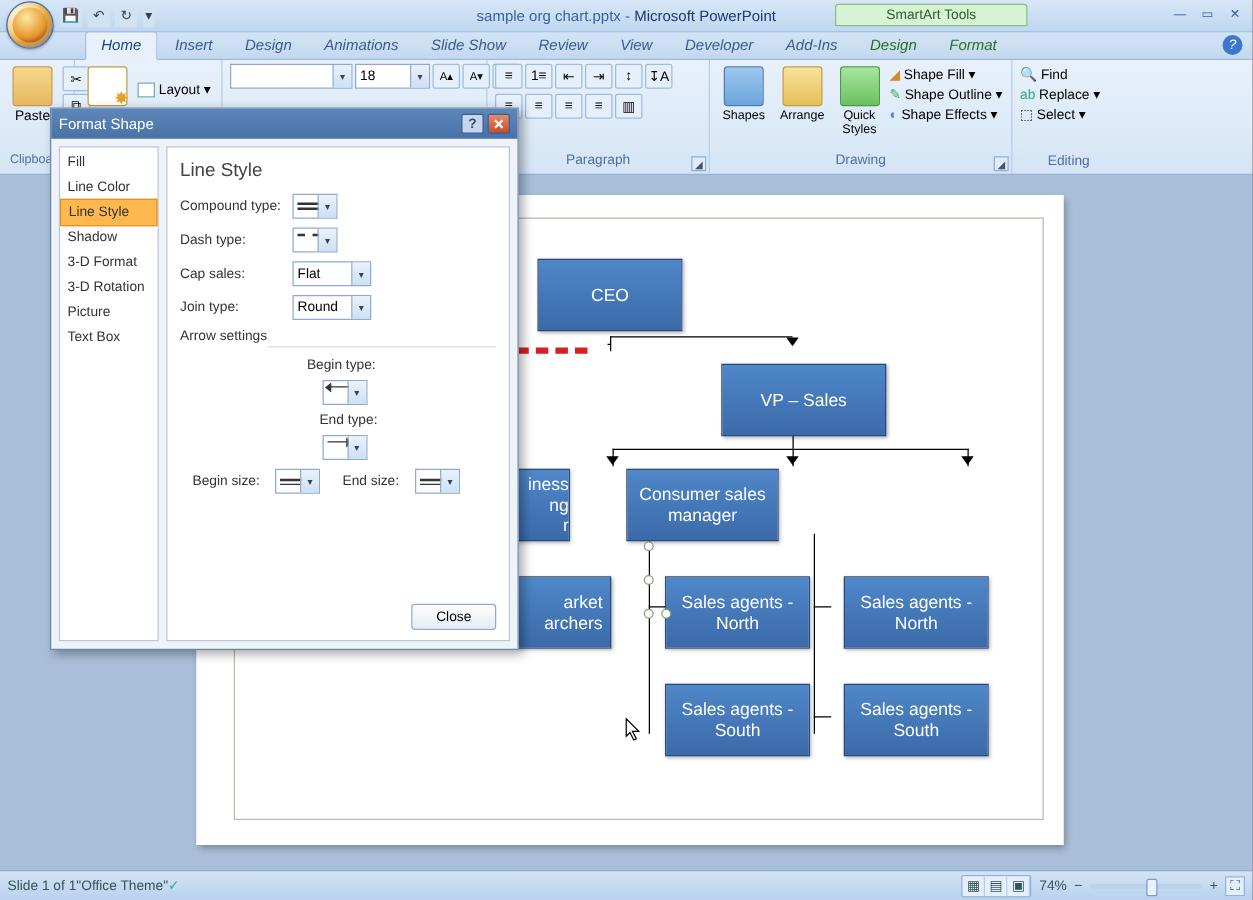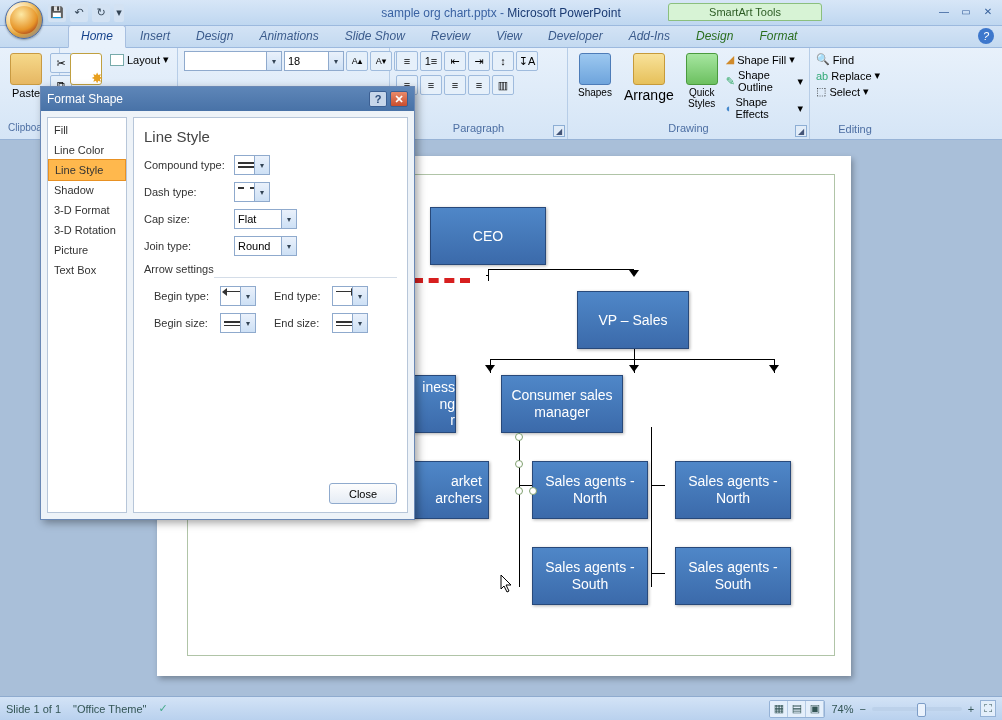--- a/index.html
+++ b/index.html
@@ -139,21 +139,21 @@
       <div class="launcher">◢</div>
     </div>
 
     <div class="group" style="width:118px;">
       <div class="group-content">
         <div class="bigbtn">
           <div class="icon32" style="background:#fff; border:1px solid #c0a040; position:relative;">
             <span style="position:absolute;right:-2px;bottom:-2px;color:#e8a020;font-size:14px;">✸</span>
           </div>
         </div>
-        <div style="display:flex; flex-direction:column; gap:2px; margin-top:2px; font-size:11px;">
+        <div style="display:flex; flex-direction:column; gap:2px; margin-top:14px; font-size:11px;">
           <span style="display:flex;align-items:center;gap:3px;"><span style="width:14px;height:12px;background:#fff;border:1px solid #7aa;"></span><span>Layout</span> ▾</span>
         </div>
       </div>
       <div class="group-label"></div>
     </div>
 
     <div class="group" style="width:212px;">
       <div class="group-content" style="flex-direction:column; gap:4px;">
         <div class="btnrow">
           <div class="combo" style="width:98px;">
@@ -195,21 +195,21 @@
     </div>
 
     <div class="group" style="width:242px;">
       <div class="group-content">
         <div class="bigbtn">
             <div class="icon32" style="background:linear-gradient(#9cc8f0,#6ea4dc);border:1px solid #4d7cb8;"></div>
             <span style="font-size:10px;">Shapes</span>
           </div>
         <div class="bigbtn">
             <div class="icon32" style="background:linear-gradient(#f8e29a,#e6c05a);border:1px solid #c69a3a;"></div>
-            <span style="font-size:14px;">Arrange</span>
+            <span style="font-size:10px;">Arrange</span>
           </div>
         <div class="bigbtn">
             <div class="icon32" style="background:linear-gradient(#a6e6a0,#6cc060);border:1px solid #4a9a3e;"></div>
             <span style="font-size:10px;white-space:pre-line;text-align:center;">Quick
 Styles</span>
           </div>
         <div style="display:flex;flex-direction:column;gap:3px;font-size:11px;margin-top:2px;">
           <span style="display:flex;align-items:center;gap:3px;"><span style="color:#d08a2a;">◢</span><span>Shape Fill</span> ▾</span>
           <span style="display:flex;align-items:center;gap:3px;"><span style="color:#3a6;">✎</span><span>Shape Outline</span> ▾</span>
           <span style="display:flex;align-items:center;gap:3px;"><span style="color:#48c;">◐</span><span>Shape Effects</span> ▾</span>
@@ -251,21 +251,21 @@
         <div class="arrowhead" style="left:441px; top:190px;"></div>
         <div class="arrowhead" style="left:581px; top:190px;"></div>
 
         <div class="conn v" style="left:331px; top:252px; width:1px; height:160px;"></div>
         <div class="conn h" style="left:331px; top:310px; width:14px;"></div>
         <div class="conn v" style="left:463px; top:252px; width:1px; height:160px;"></div>
         <div class="conn h" style="left:463px; top:310px; width:14px;"></div>
         <div class="conn h" style="left:463px; top:398px; width:14px;"></div>
 
         <div class="node" style="left:242px; top:32px; width:116px; height:58px;">CEO</div>
-        <div class="node" style="left:389px; top:116px; width:112px; height:58px;">VP – Sales</div>
+        <div class="node" style="left:389px; top:116px; width:132px; height:58px;">VP – Sales</div>
 
         <div class="node" style="left:225px; top:200px; width:43px; height:58px; overflow:hidden; text-align:right; justify-content:flex-end; padding-right:0;align-items:center;">
             <span>iness<br>ng<br>r</span>
           </div>
         <div class="node" style="left:313px; top:200px; width:122px; height:58px;">Consumer sales manager</div>
 
         <div class="node" style="left:225px; top:286px; width:76px; height:58px; overflow:hidden; text-align:right; justify-content:flex-end;">
             <span>arket<br>archers</span>
           </div>
         <div class="node" style="left:344px; top:286px; width:116px; height:58px;">Sales agents - North</div>
@@ -310,36 +310,36 @@
             </div>
         </div>
         <div class="fld">
           <label>Dash type:</label>
           <div class="combo iconcombo">
               <span class="gly" style="border-top:2px dashed #333;"></span>
               <span class="arrow">▾</span>
             </div>
         </div>
         <div class="fld">
-          <label>Cap size:</label>
+          <label>Cap sales:</label>
           <div class="combo" style="width:63px;">
               <span>Flat</span>
               <span class="arrow">▾</span>
             </div>
         </div>
         <div class="fld">
           <label>Join type:</label>
           <div class="combo" style="width:63px;">
               <span>Round</span>
               <span class="arrow">▾</span>
             </div>
         </div>
         <div style="margin:4px 0 6px;color:#333;">Arrow settings</div>
         <div style="border-top:1px solid #d4dde8;margin:-4px 0 8px 70px;"></div>
-        <div class="fld" style="margin-left:10px;">
+        <div class="fld" style="margin-left:10px;flex-direction:column;">
           <label style="width:60px;">Begin type:</label>
           <div class="combo iconcombo">
               <span class="gly" style="border-top:1px solid #333;position:relative;">
                 <span style="position:absolute;left:-2px;top:-4px;border-top:4px solid transparent;border-bottom:4px solid transparent;border-right:5px solid #333;"></span>
               </span>
               <span class="arrow">▾</span>
             </div>
           <label style="width:52px;margin-left:12px;">End type:</label>
           <div class="combo iconcombo">
               <span class="gly" style="border-top:1px solid #333;position:relative;">
@@ -363,21 +363,21 @@
         <button class="dlg-close-btn">Close</button>
       </div>
     </div>
   </div>
 
   <svg class="cursor" style="left:500px; top:574px;" viewBox="0 0 14 20">
     <path d="M1 1 L1 15 L4 12 L7 18 L9 17 L6 11 L11 11 Z" fill="#fff" stroke="#000" stroke-width="1"></path>
   </svg>
 
   <div class="statusbar">
-    <div style="display:flex;gap:12px;align-items:center;">
+    <div style="display:flex;align-items:center;">
       <span>Slide 1 of 1</span>
       <span>"Office Theme"</span>
       <span style="color:#4a8;">✓</span>
     </div>
     <div class="right">
       <div class="viewbtns">
         <span>▦</span>
         <span>▤</span>
         <span>▣</span>
       </div>

